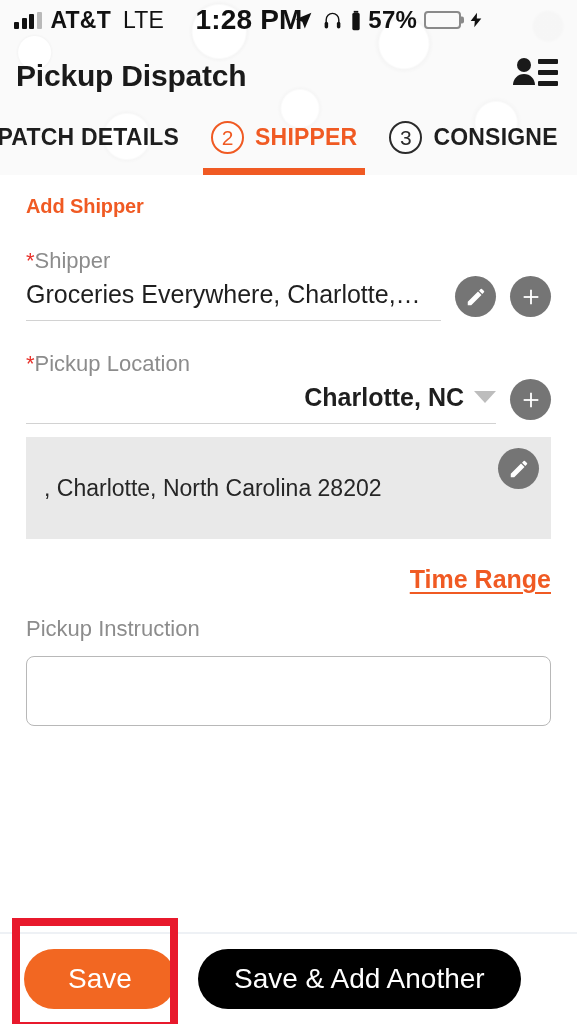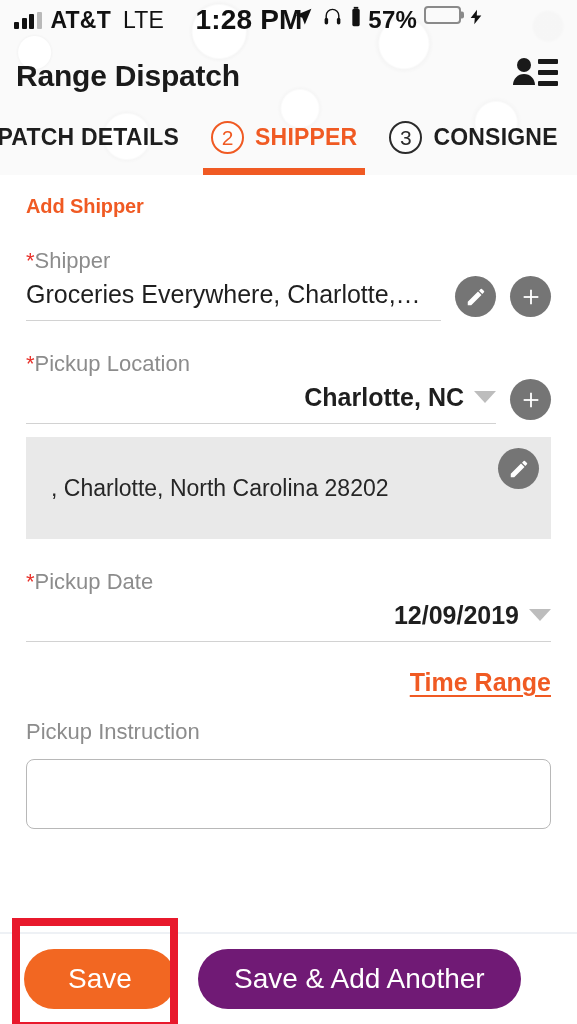--- a/index.html
+++ b/index.html
@@ -62,21 +62,21 @@
   .sb-center {
     position: absolute;
     left: 0; right: 0;
     text-align: center;
     font-size: 28px;
     font-weight: 700;
   }
   .sb-right {
     margin-left: auto;
     display: flex;
-    align-items: flex-start;
+    align-items: center;
     gap: 7px;
     position: relative;
     z-index: 2;
   }
   .signal { display: flex; align-items: flex-end; gap: 2.5px; height: 17px; }
   .signal i { display: block; width: 5px; background: #111; border-radius: 1px; }
   .signal i:nth-child(1) { height: 7px; }
   .signal i:nth-child(2) { height: 11px; }
   .signal i:nth-child(3) { height: 15px; }
   .signal i:nth-child(4) { height: 17px; background: #b9b9b9; }
@@ -240,21 +240,21 @@
     margin-bottom: 4px;
   }
 
   .addr-card {
     position: relative;
     background: #e9e9e9;
     height: 102px;
     margin-top: 13px;
     display: flex;
     align-items: center;
-    padding: 0 25px;
+    padding: 0 18px;
   }
   .addr-text {
     font-size: 23px;
     color: #262626;
   }
   .addr-edit {
     position: absolute;
     right: 12px; top: 11px;
     width: 41px; height: 41px;
   }
@@ -357,21 +357,21 @@
         <span class="battery-fill" id="battery-fill" style="width: 57%; background: rgb(76, 216, 100);"></span>
         <span class="battery-nub"></span>
       </span>
       <svg width="16" height="22" viewBox="0 0 24 24">
         <path d="M13.5 1 4 13.6h6.2L9.4 23 20 9.9h-6.8z" fill="#111"></path>
       </svg>
     </div>
   </div>
 
   <div class="appbar">
-    <span class="app-title">Range Dispatch</span>
+    <span class="app-title">Pickup Dispatch</span>
     <span class="contacts-icon">
       <svg width="48" height="40" viewBox="0 0 48 40">
         <circle cx="13" cy="11" r="7" fill="#1a1a1a"></circle>
         <path d="M2 31c0-6.1 4.9-11 11-11s11 4.9 11 11z" fill="#1a1a1a"></path>
         <rect x="27" y="5" width="20" height="5" rx="1" fill="#1a1a1a"></rect>
         <rect x="27" y="16" width="20" height="5" rx="1" fill="#1a1a1a"></rect>
         <rect x="27" y="27" width="20" height="5" rx="1" fill="#1a1a1a"></rect>
       </svg>
     </span>
   </div>
@@ -437,42 +437,33 @@
 
     <div class="addr-card">
       <span class="addr-text">, Charlotte, North Carolina 28202</span>
       <span class="circle-btn addr-edit">
         <svg width="22" height="22" viewBox="0 0 24 24">
           <path d="M3 17.2V21h3.8L18 9.8 14.2 6zM20.7 6.9a1 1 0 0 0 0-1.4l-2.2-2.2a1 1 0 0 0-1.4 0l-1.8 1.8L18.9 8.7z" fill="#fff"></path>
         </svg>
       </span>
     </div>
 
-    <div class="field">
-      <div class="field-label">
-        <span class="req">*</span><span>Pickup Date</span>
-      </div>
-      <div class="input-line">
-        <span class="input-value center">12/09/2019</span>
-        <span class="caret"></span>
-      </div>
-    </div>
 
 
     <div class="time-range-wrap">
       <span class="time-range">Time Range</span>
     </div>
 
     <div class="field" style="margin-top:22px;">
       <div class="field-label">Pickup Instruction</div>
       <div class="textarea-box"></div>
     </div>
 
   </div>
 
   <div class="bottombar">
     <button class="btn-primary btn-save" style="background: rgb(242, 103, 34);">Save</button>
-    <button class="btn-primary" style="background: #701a75;">Save &amp; Add Another</button>
+    <button class="btn-primary" style="background: #000000;">Save &amp; Add Another</button>
   </div>
 
   <div class="annotation" style="border-color: rgb(232, 25, 44);"></div>
 
 </div>
 
 </body></html>

